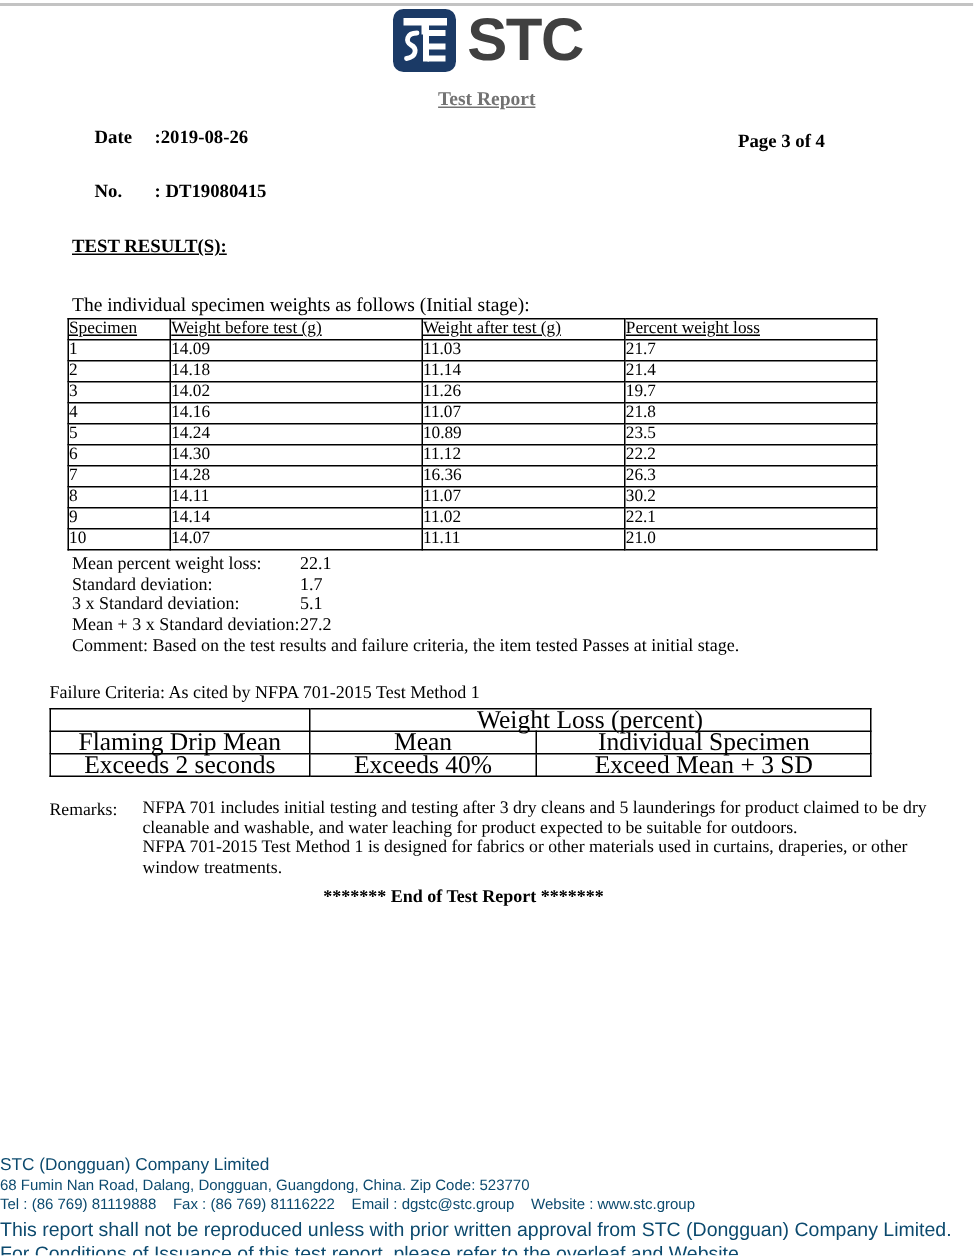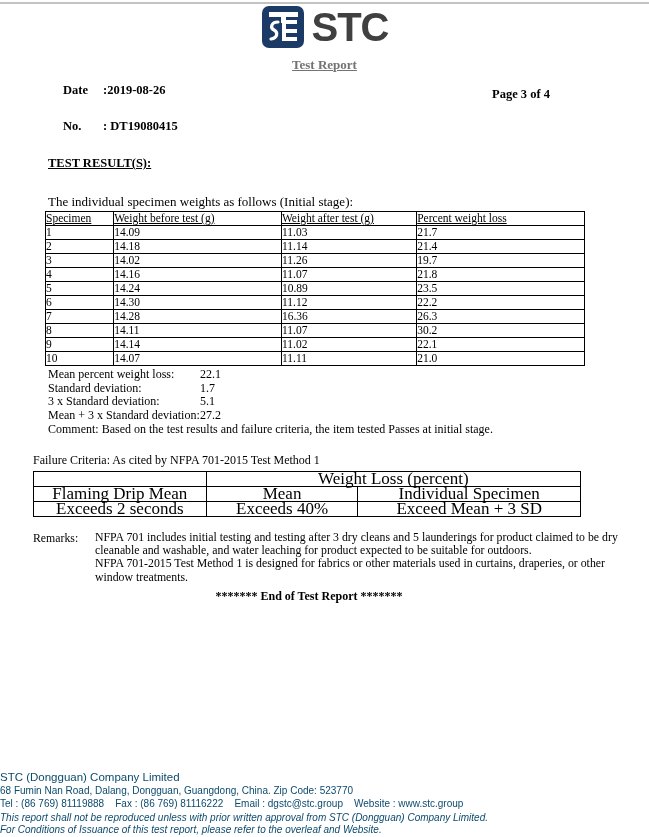--- a/index.html
+++ b/index.html
@@ -67,21 +67,21 @@
   .end-line { margin-top:5px; text-align:center; font-weight:bold; font-size:12px; width:618px; }
 
   
   .footer {
     position:absolute; top:771px; left:0; width:100%; text-align:left;
     font-family:"Liberation Sans", sans-serif; color:#0c4a6e;
   }
   .footer-company { font-size:11.5px; margin-bottom:2px; }
   .footer-address { font-size:10px; margin-bottom:2px; }
   .footer-contact { font-size:10px; margin-bottom:3px; white-space:pre-wrap; }
-  .footer-notice { font-size:10px; margin-bottom:1px;font-style:italic; }
+  .footer-notice { font-size:13px; margin-bottom:1px; }
 </style>
 </head>
 <body>
 
 <div class="page">
   <div class="top-rule"></div>
 
   <div class="header">
     <div class="logo-row">
       <span class="logo-icon">

